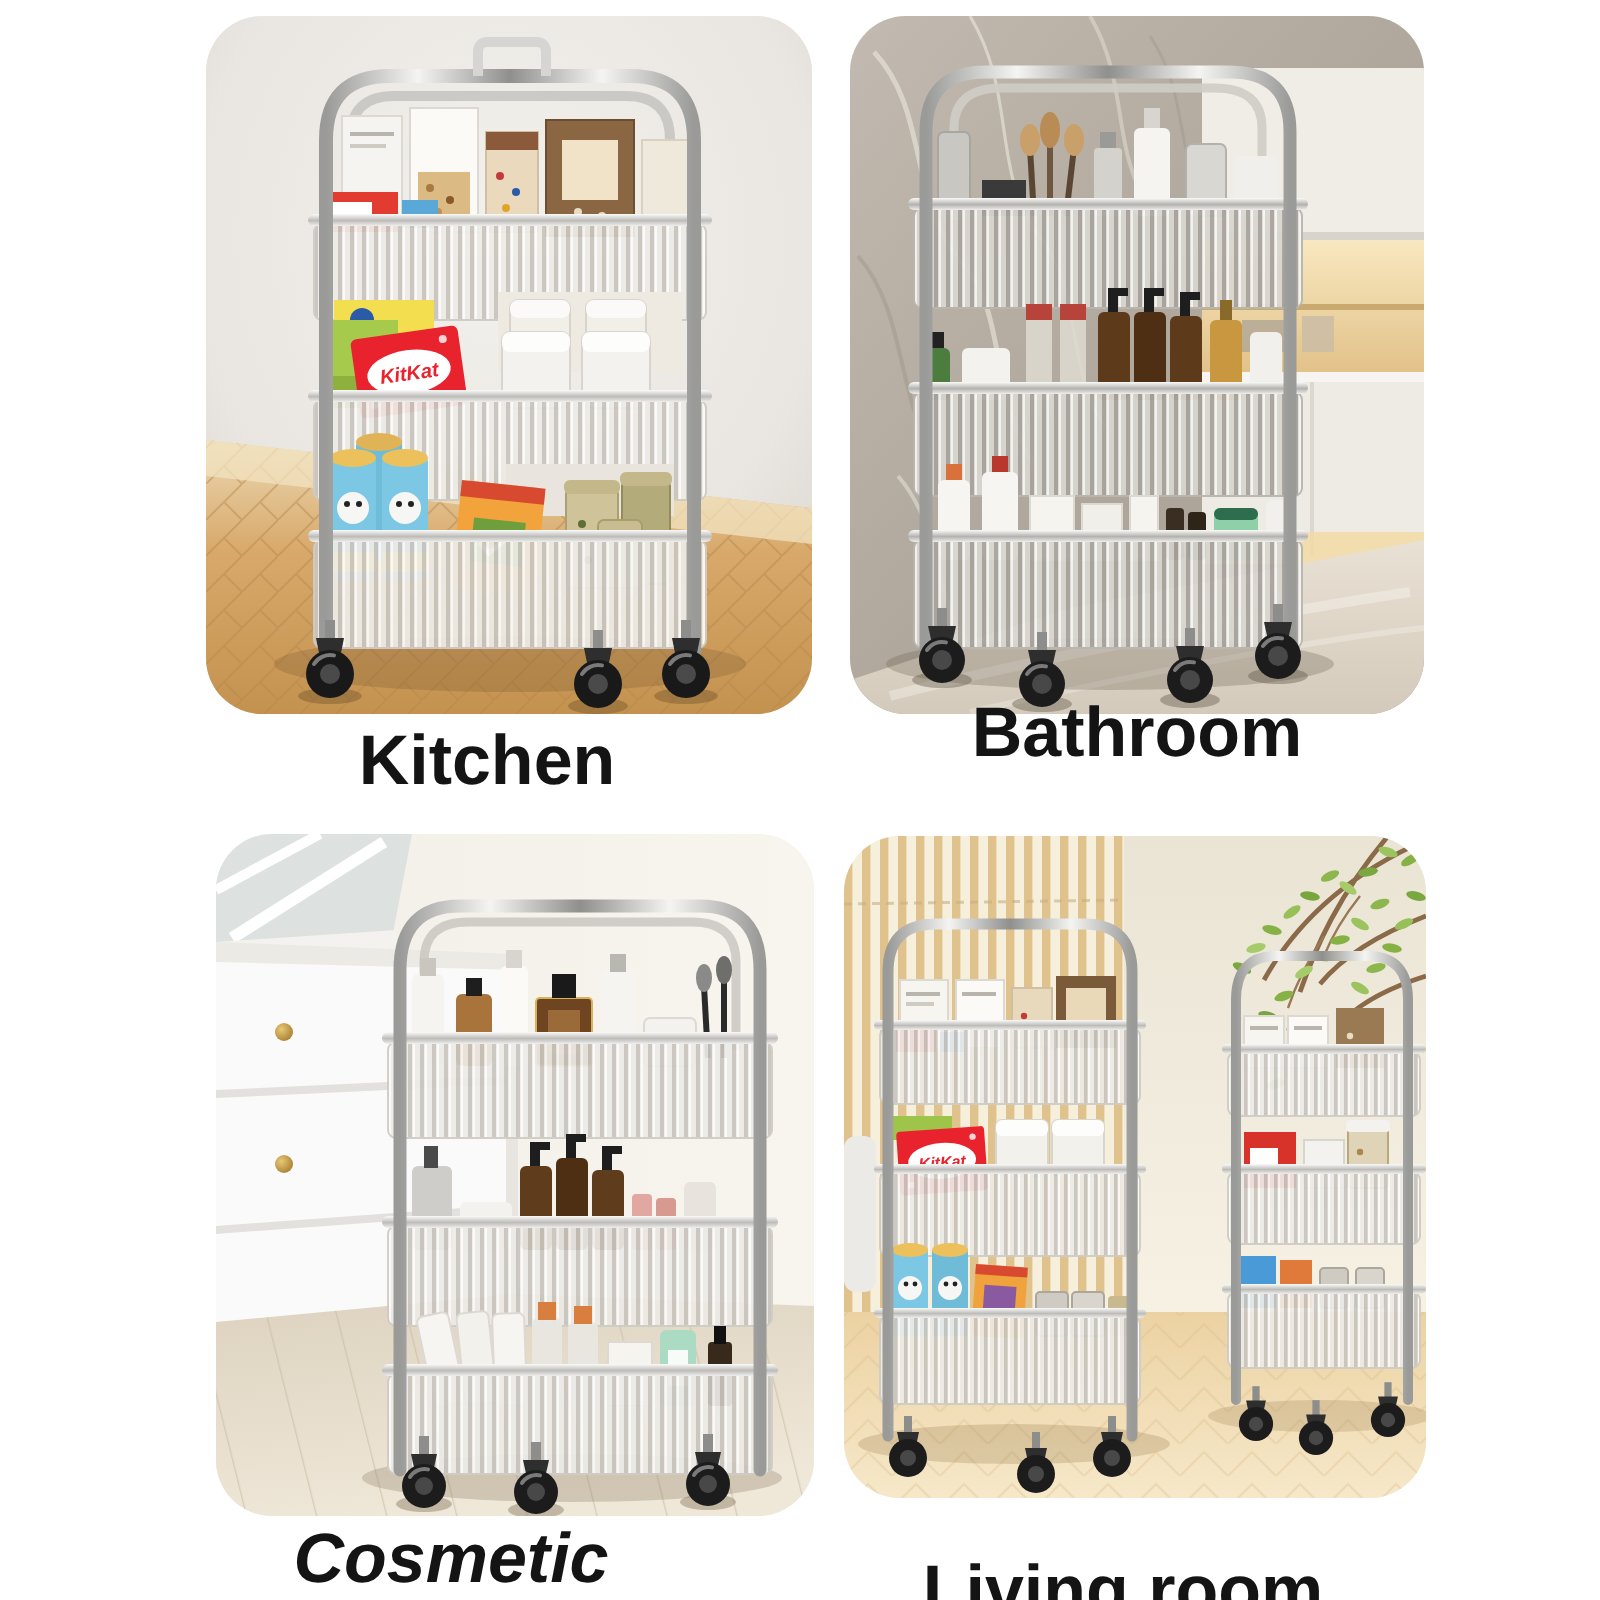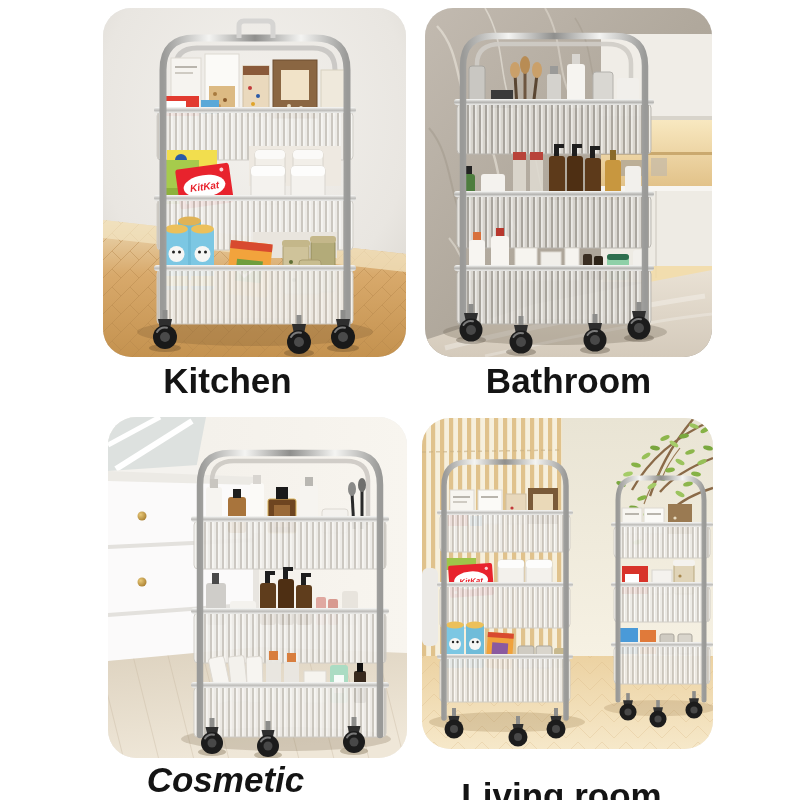--- a/index.html
+++ b/index.html
@@ -6,22 +6,22 @@
   .page{position:relative;width:800px;height:800px;background:#ffffff;overflow:hidden;
         font-family:"Liberation Sans",sans-serif;}
   .photo{position:absolute;border-radius:28px;overflow:hidden;background:#eee;}
   .photo svg{display:block;width:100%;height:100%;}
   #ph-kitchen {left:103px;top:8px;width:303px;height:349px;}
   #ph-bathroom{left:425px;top:8px;width:287px;height:349px;}
   #ph-cosmetic{left:108px;top:417px;width:299px;height:341px;}
   #ph-living  {left:422px;top:418px;width:291px;height:331px;}
   .caption{position:absolute;font-weight:700;font-size:35px;line-height:1.1;color:#141414;
            text-align:center;white-space:nowrap;}
-  #cap-kitchen {left:100px;top:362px;width:303px;transform:translateX(-24px);}
-  #cap-bathroom{left:425px;top:362px;width:287px;}
+  #cap-kitchen {left:116px;top:362px;width:303px;transform:translateX(-24px);}
+  #cap-bathroom{left:425px;top:348px;width:287px;}
   #cap-cosmetic{left:108px;top:761px;width:299px;transform:translateX(-32px);font-style:italic;}
   #cap-living  {left:422px;top:777px;width:291px;transform:translateX(-6px);}
 </style>
 </head>
 <body>
 
 <div class="page">
 
   <div class="photo" id="ph-kitchen">
     <svg viewBox="0 0 303 349" xmlns="http://www.w3.org/2000/svg">

